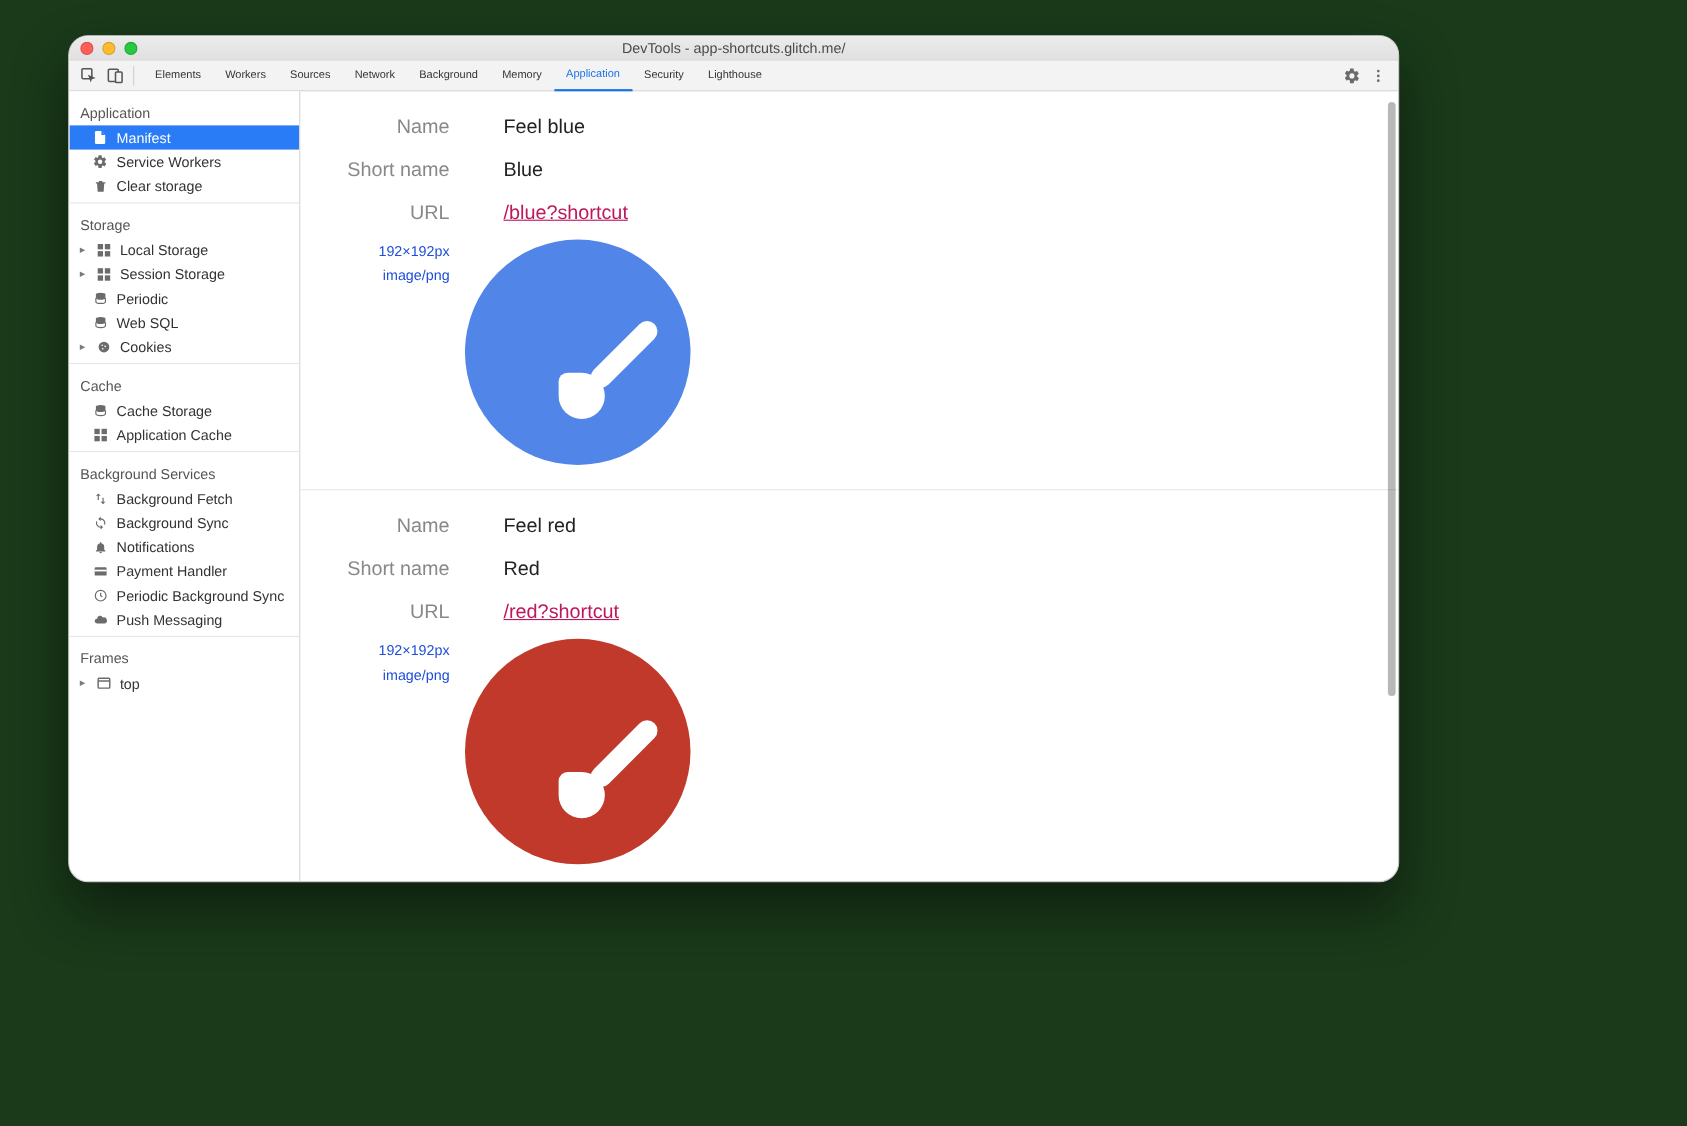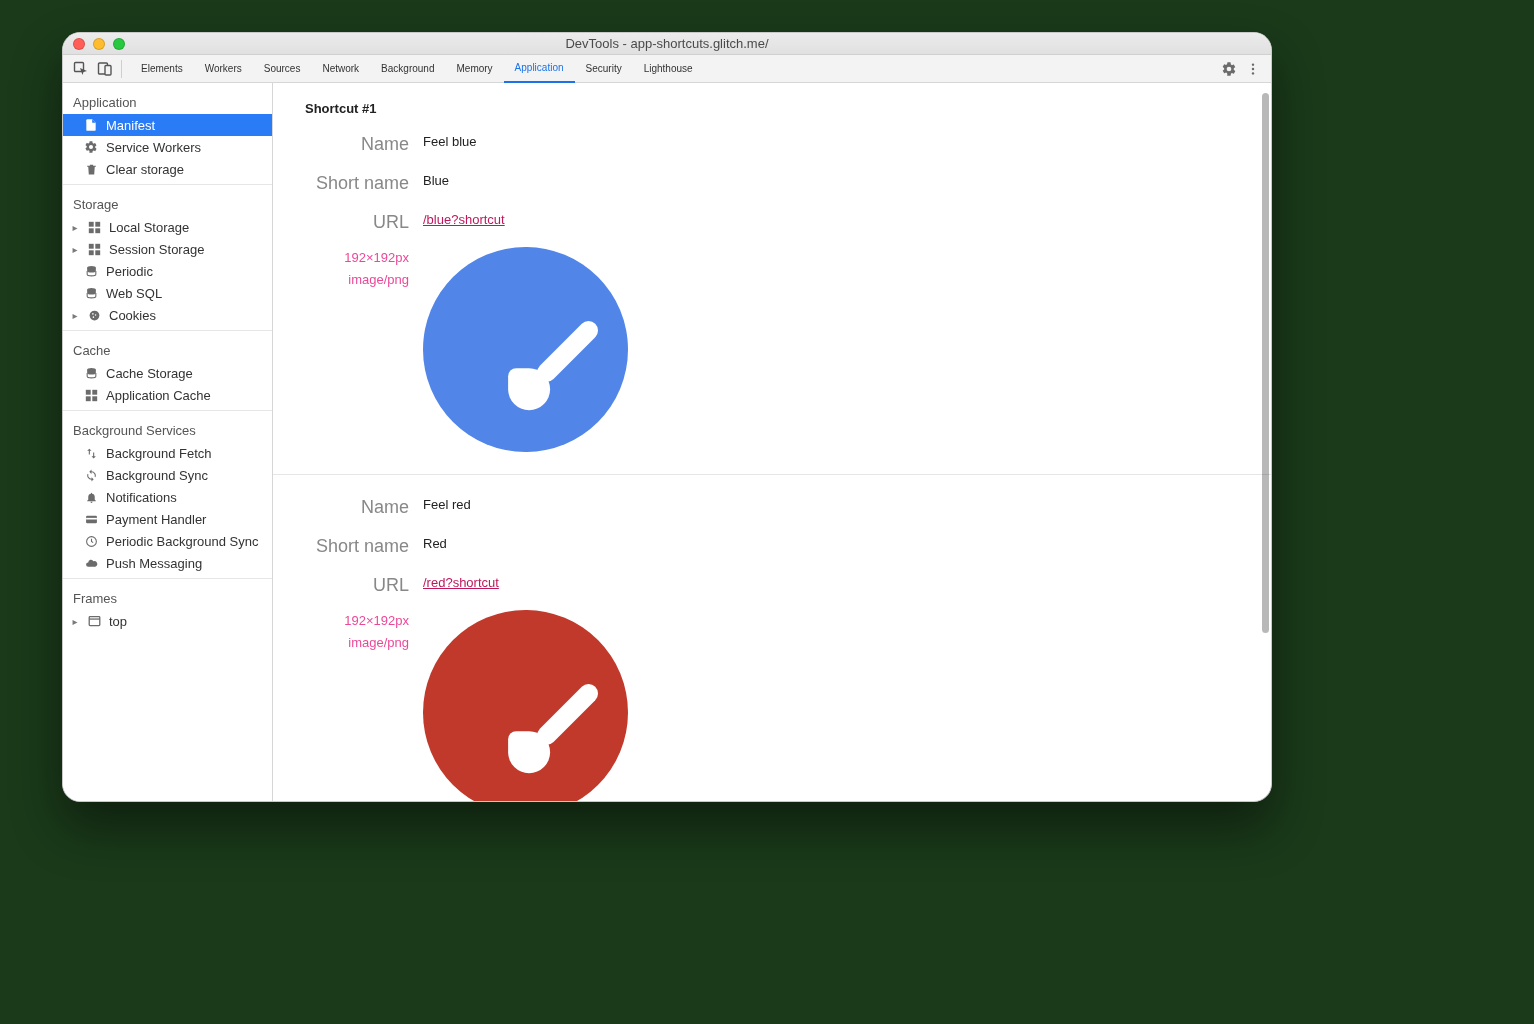--- a/index.html
+++ b/index.html
@@ -28,24 +28,24 @@
   .item .disc { width:8px; display:inline-flex; justify-content:center; color:#7a7a7a; font-size:10px; margin-left:-12px; }
   .item.selected { background:#2a7bf6; color:#fff; }
   .item.selected .ico svg, .item.selected .ico { color:#fff; }
   .ico { width:16px; height:16px; display:inline-flex; align-items:center; justify-content:center; color:#6b6b6b; }
   .main { flex:1; overflow:auto; position:relative; }
   .scrollbar-fake { position:absolute; right:2px; top:10px; width:7px; height:540px; background:rgba(0,0,0,.28); border-radius:4px; }
   .shortcut { border-bottom:1px solid #e6e6e6; padding:18px 0 22px 0; }
   .sc-head { font-weight:700; color:#222; padding:0 0 14px 32px; font-size:13px; }
   .row { display:flex; padding:4px 0 14px 0; }
   .row .lab { width:150px; text-align:right; color:#888; padding-right:14px; font-size:18px; }
-  .row .val { color:#222; font-size:13px; }
+  .row .val { color:#222; font-size:18px;margin-left:35px; }
   .row .val a { color:#be185d; text-decoration:underline; }
   .iconrow { display:flex; align-items:flex-start; }
-  .iconmeta { width:150px; text-align:right; color:#ec4899; padding-right:14px; line-height:1.7; }
+  .iconmeta { width:150px; text-align:right; color:#1d4ed8; padding-right:14px; line-height:1.7; }
   .bigicon { width:205px; height:205px; border-radius:50%; display:flex; align-items:center; justify-content:center; }
   .bigicon.blue { background:#5185e8; }
   .bigicon.red  { background:#c0392b; }
   .brush { width:95px; height:95px; position:relative; transform:translate(22px,22px) rotate(45deg); }
   .brush .handle { position:absolute; left:38px; top:-20px; width:19px; height:78px; background:#fff; border-radius:10px; }
   .brush .tip { position:absolute; left:26px; top:52px; width:42px; height:42px; background:#fff; border-radius:50% 50% 50% 8px; transform:rotate(45deg); }
   svg { display:block; }
 </style>
 </head>
 <body>
@@ -277,21 +277,20 @@
               </svg>
             </span>
         <span>top</span>
       </div>
     </div>
 
     <div class="main">
       <div class="scrollbar-fake"></div>
 
       <div class="shortcut">
-        <div class="sc-head">Shortcut #1</div>
         <div class="row">
               <div class="lab">Name</div>
               <div class="val">Feel blue</div>
             </div>
         <div class="row">
               <div class="lab">Short name</div>
               <div class="val">Blue</div>
             </div>
         <div class="row">
               <div class="lab">URL</div>

